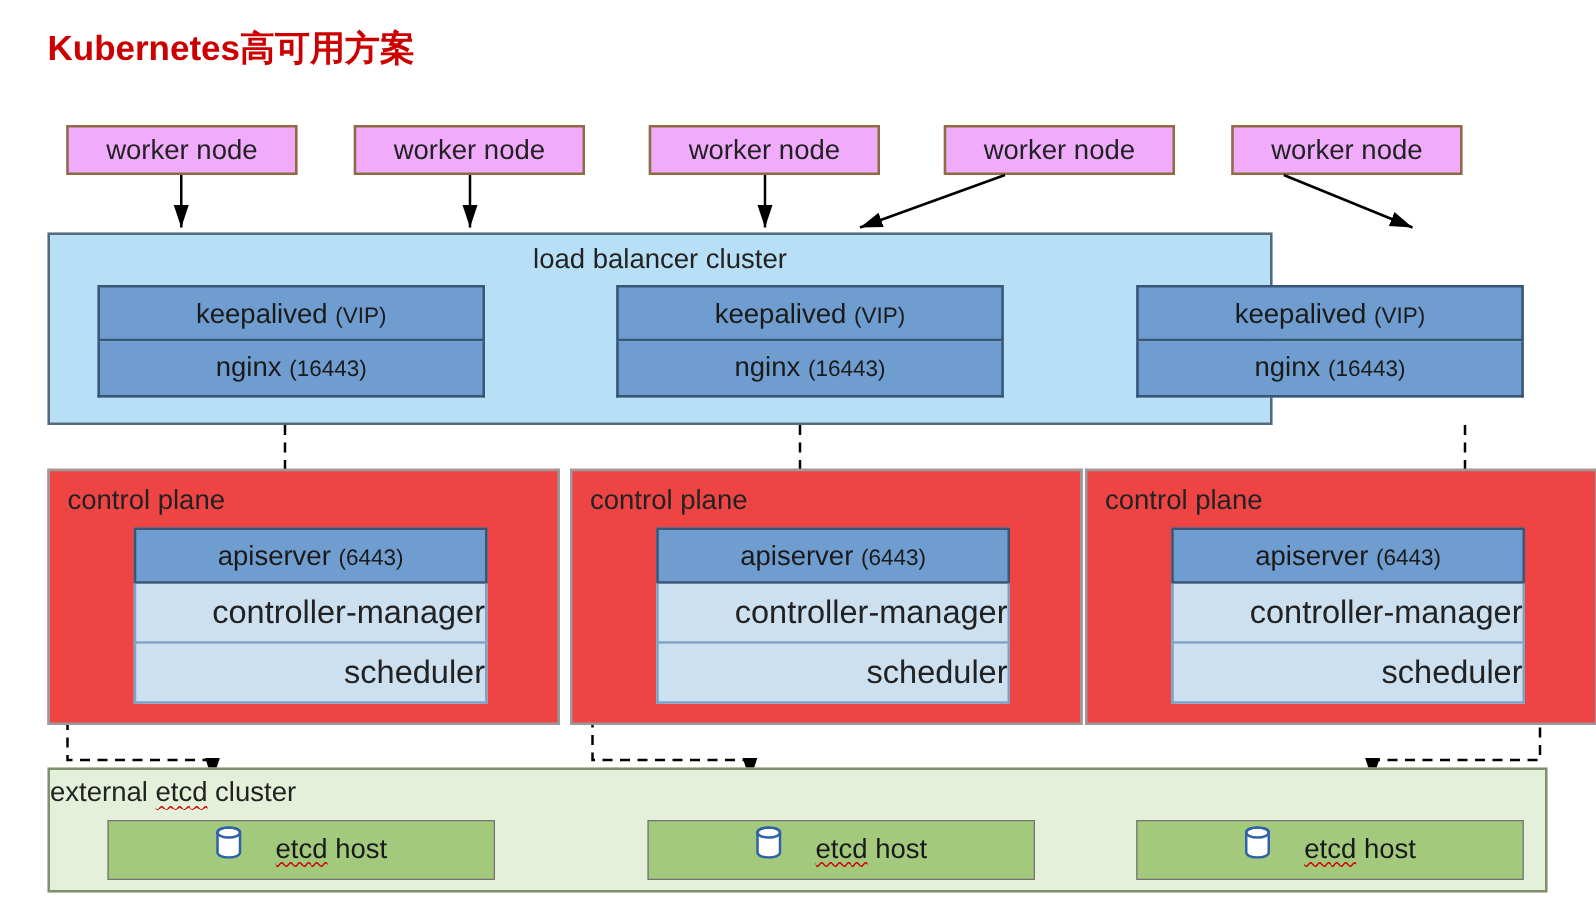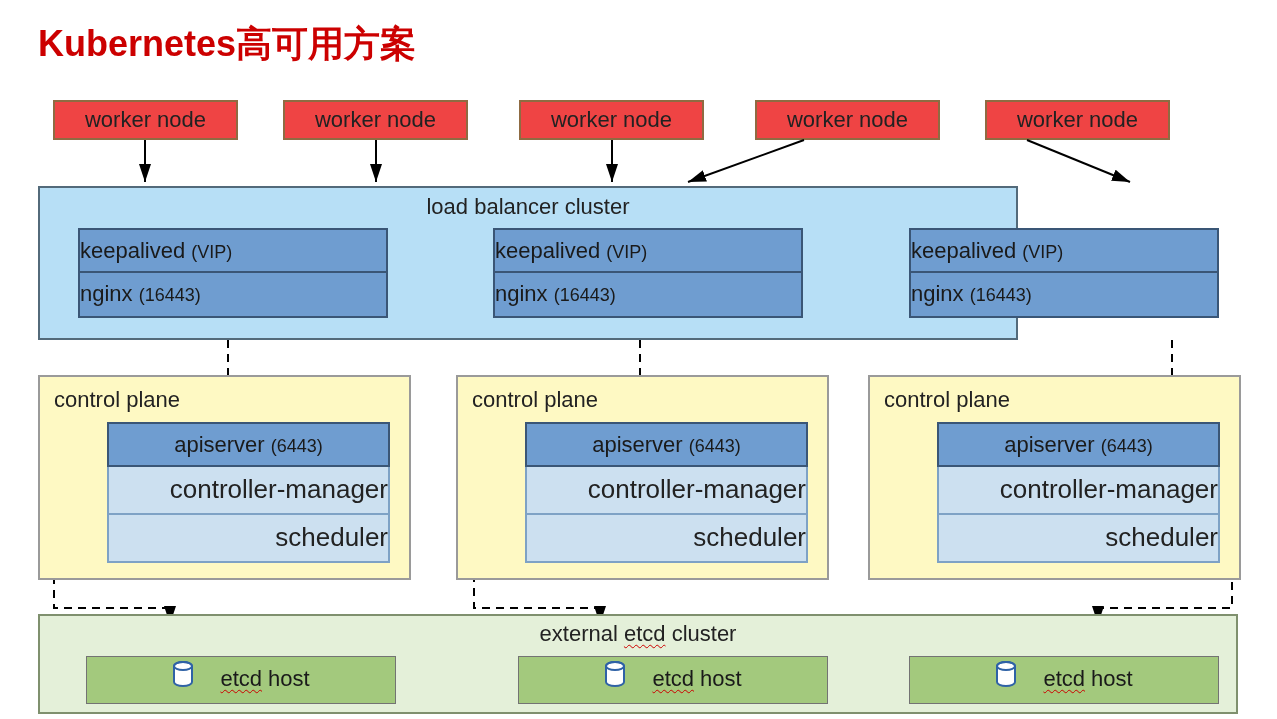--- a/index.html
+++ b/index.html
@@ -8,29 +8,29 @@
     background: #ffffff;
     width: 1277px;
     height: 719px;
     position: relative;
     overflow: hidden;
   }
   .title {
     position: absolute;
     top: 20px;
     left: 38px;
-    font-size: 36px;
+    font-size: 28px;
     font-weight: 700;
     color: #cc0000;
   }
   .worker-node {
     position: absolute;
     width: 185px;
     height: 40px;
-    background: #ef4444;
+    background: #f0abfc;
     border: 2px solid #8f6b42;
     text-align: center;
     line-height: 36px;
     font-size: 22px;
     color: #222;
   }
   .lb-cluster {
     position: absolute;
     left: 38px;
     top: 186px;
@@ -51,33 +51,33 @@
   }
   .lb-unit {
     position: absolute;
     width: 310px;
   }
   .keepalived, .nginx {
     width: 100%;
     height: 45px;
     background: #6f9dd0;
     border: 2px solid #3a5676;
-    text-align: left;
+    text-align: center;
     line-height: 41px;
     font-size: 22px;
     color: #1a1a1a;
   }
   .keepalived small, .nginx small {
     font-size: 18px;
   }
   .control-plane {
     position: absolute;
-    width: 373px;
+    width: 410px;
     height: 205px;
-    background: #fef9c3;
+    background: #ef4444;
     border: 2px solid #9a9a9a;
   }
   .cp-title {
     position: absolute;
     top: 10px;
     left: 14px;
     font-size: 22px;
     color: #222;
   }
   .cp-stack {
@@ -114,21 +114,20 @@
     width: 1200px;
     height: 100px;
     background: #e4f0d9;
     border: 2px solid #7f906e;
   }
   .etcd-title {
     position: absolute;
     top: 5px;
     left: 0;
     width: 100%;
-    text-align: center;
     font-size: 22px;
     color: #222;
   }
   .etcd-host {
     position: absolute;
     width: 310px;
     height: 48px;
     background: #a3c97d;
     border: 1px solid #737373;
     text-align: center;

